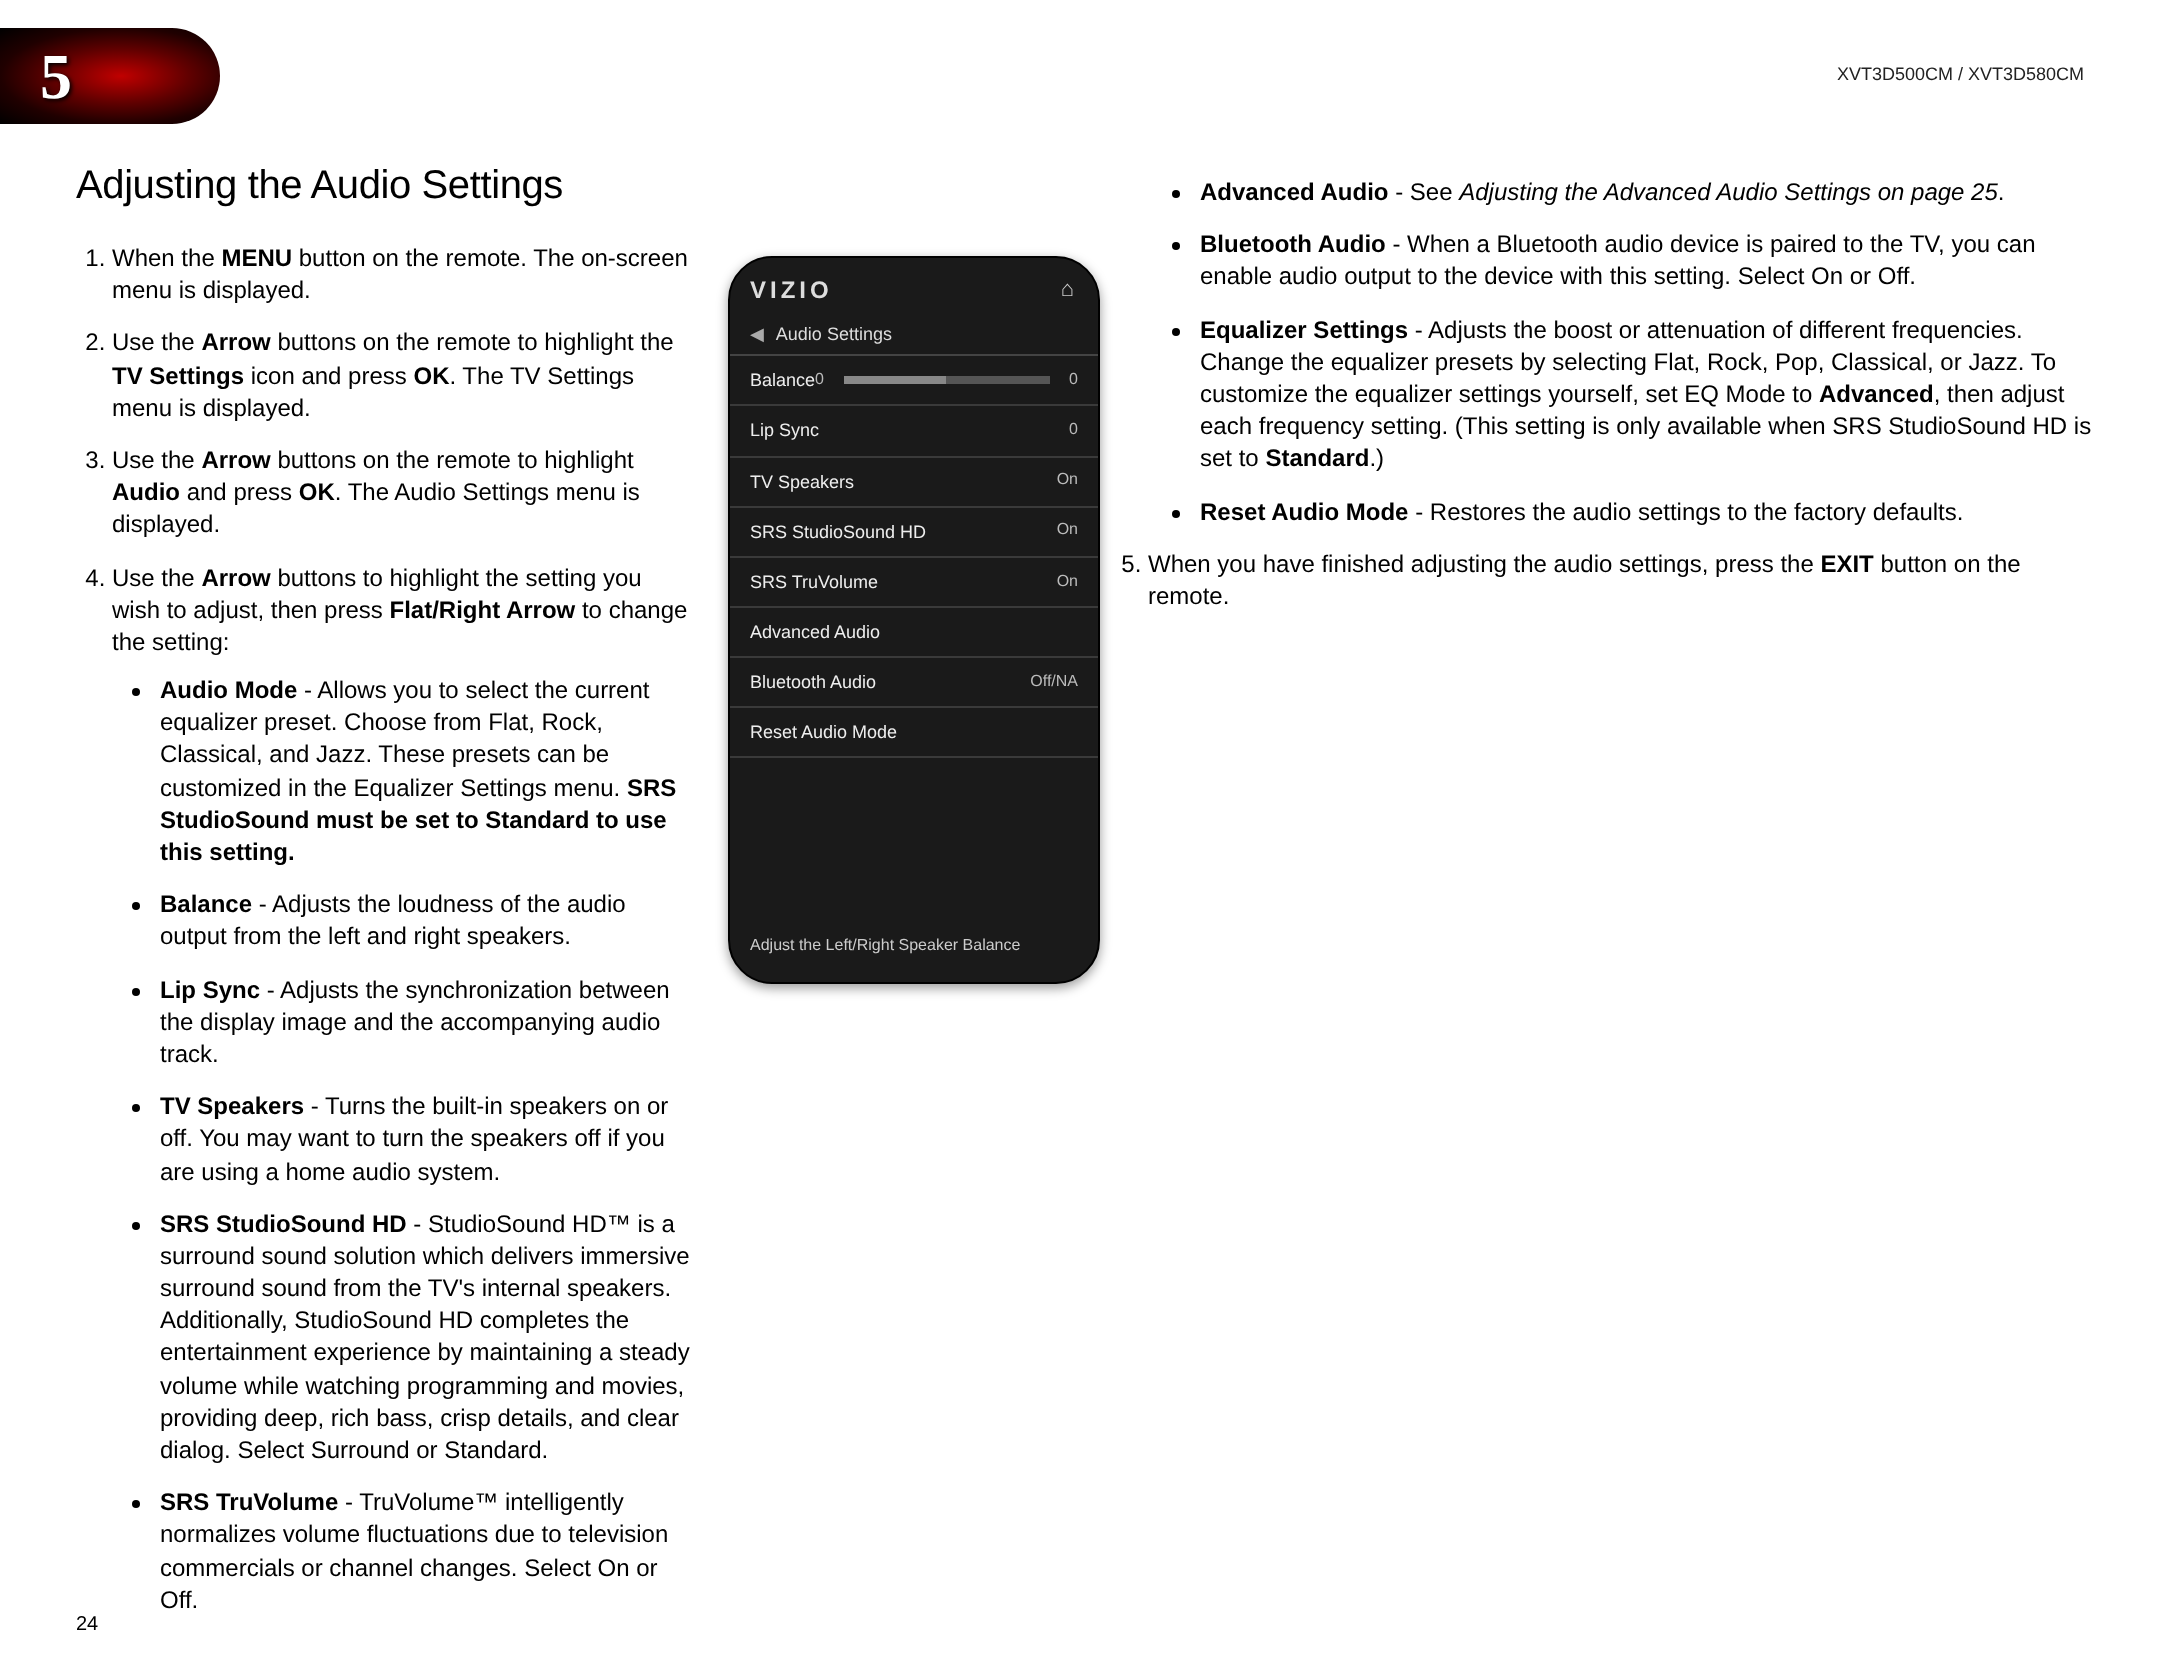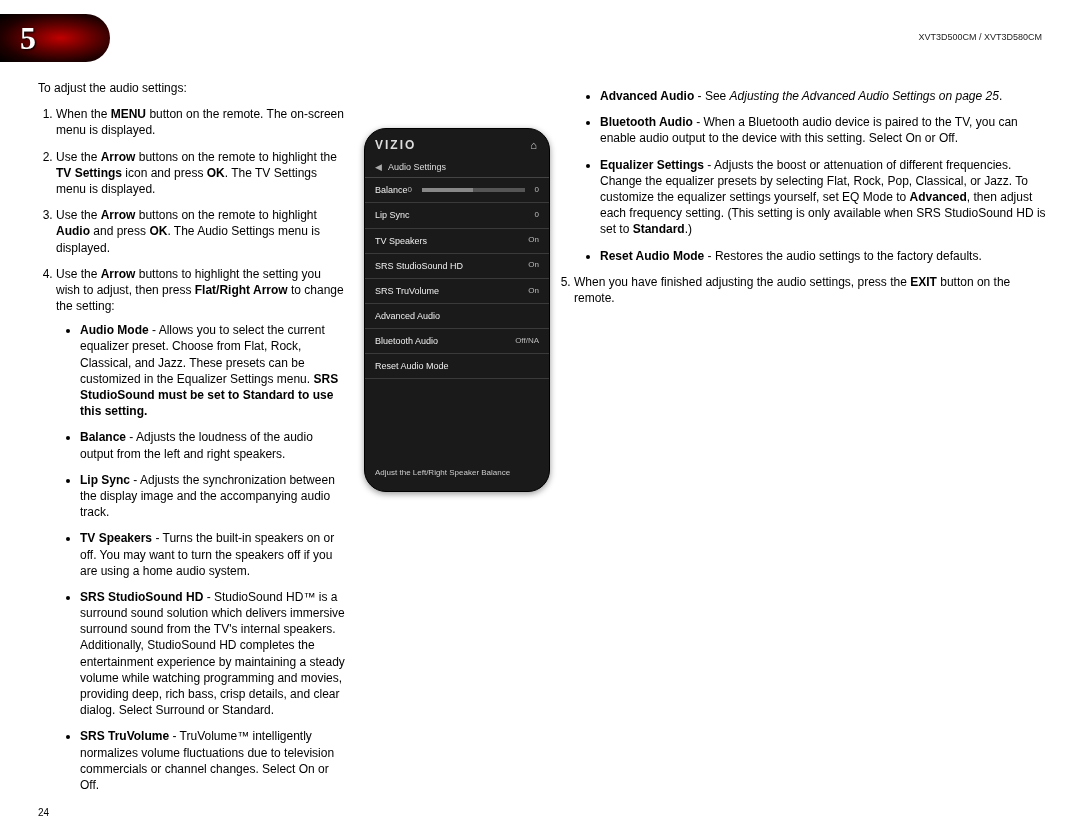--- a/index.html
+++ b/index.html
@@ -120,21 +120,21 @@
 <div class="chapter-badge">
   <span class="chapter-num">5</span>
 </div>
 
 <div class="model-label">XVT3D500CM / XVT3D580CM</div>
 <div class="page-num">24</div>
 
 <div class="content">
 
   <div class="col left">
-    <p class="intro narrow">To adjust the audio settings:</p>
+    <h2 class="heading">Adjusting the Audio Settings</h2>
 
     <ol class="steps">
       <li class="narrow">
         <span>When the </span><span class="b">MENU</span><span> button on the remote. The on-screen menu is displayed.</span>
       </li>
       <li class="narrow">
         <span>Use the </span><span class="b">Arrow</span><span> buttons on the remote to highlight the </span><span class="b">TV Settings</span><span> icon and press </span><span class="b">OK</span><span>. The TV Settings menu is displayed.</span>
       </li>
       <li class="narrow">
         <span>Use the </span><span class="b">Arrow</span><span> buttons on the remote to highlight </span><span class="b">Audio</span><span> and press </span><span class="b">OK</span><span>. The Audio Settings menu is displayed.</span>

